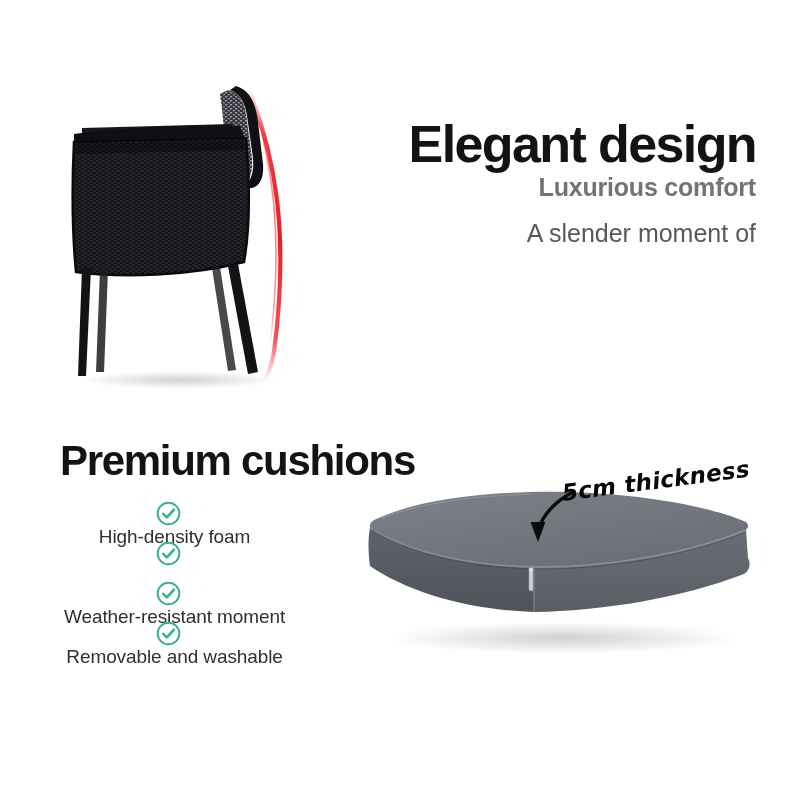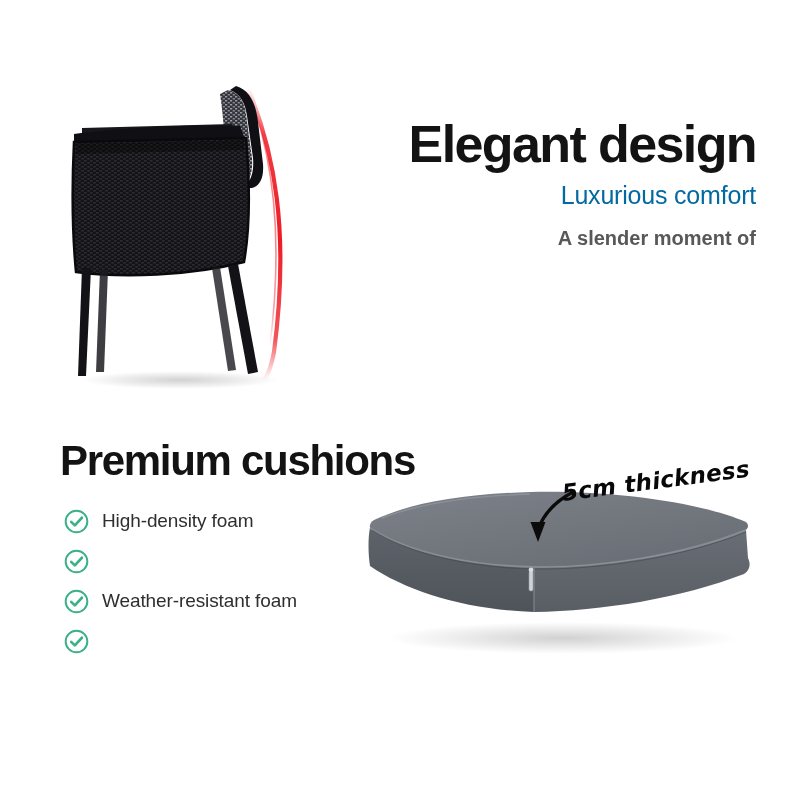--- a/index.html
+++ b/index.html
@@ -43,30 +43,30 @@
     font-size: 52px;
     font-weight: bold;
     letter-spacing: -1.6px;
     color: #131313;
     line-height: 1.02;
     white-space: nowrap;
   }
 
   .subhead {
     font-size: 25px;
+    font-weight: bold;
+    color: #737373;
+    letter-spacing: -0.2px;
+    margin-top: 3px;
+    line-height: 1.1;
+  }
+
+  .blurb {
+    font-size: 25px;
     font-weight: normal;
-    color: #0369a1;
-    letter-spacing: -0.2px;
-    margin-top: 11px;
-    line-height: 1.1;
-  }
-
-  .blurb {
-    font-size: 20px;
-    font-weight: bold;
     color: #58585a;
     line-height: 1.42;
     margin-top: 14px;
   }
 
   
   .panel-bottom {
     position: absolute;
     left: 8px; top: 400px;
     width: 800px; height: 400px;
@@ -85,20 +85,21 @@
   .feature-list {
     position: absolute;
     left: 56px; top: 101px;
     list-style: none;
   }
 
   .feature-item {
     display: flex;
     align-items: center;
     height: 40px;
+    flex-direction: column;
   }
 
   .check-icon {
     flex: 0 0 auto;
     width: 25px; height: 25px;
     margin-right: 13px;
     display: block;
   }
 
   .feature-label {
@@ -218,27 +219,28 @@
         <svg class="check-icon" viewBox="0 0 24 24">
           <circle cx="12" cy="12" r="10.4" fill="none" stroke="#3bb089" stroke-width="1.9"></circle>
           <path d="M6.9 12.3 L10.4 15.7 L17.2 8.4" fill="none" stroke="#3bb089" stroke-width="2.5" stroke-linecap="round" stroke-linejoin="round"></path>
         </svg>
       </li>
       <li class="feature-item">
         <svg class="check-icon" viewBox="0 0 24 24">
           <circle cx="12" cy="12" r="10.4" fill="none" stroke="#3bb089" stroke-width="1.9"></circle>
           <path d="M6.9 12.3 L10.4 15.7 L17.2 8.4" fill="none" stroke="#3bb089" stroke-width="2.5" stroke-linecap="round" stroke-linejoin="round"></path>
         </svg>
-        <span class="feature-label">Weather-resistant foam</span>
-      </li>
-      <li class="feature-item">
-        <svg class="check-icon" viewBox="0 0 24 24">
-          <circle cx="12" cy="12" r="10.4" fill="none" stroke="#3bb089" stroke-width="1.9"></circle>
-          <path d="M6.9 12.3 L10.4 15.7 L17.2 8.4" fill="none" stroke="#3bb089" stroke-width="2.5" stroke-linecap="round" stroke-linejoin="round"></path>
-        </svg>
+        <span class="feature-label">Weather-resistant moment</span>
+      </li>
+      <li class="feature-item">
+        <svg class="check-icon" viewBox="0 0 24 24">
+          <circle cx="12" cy="12" r="10.4" fill="none" stroke="#3bb089" stroke-width="1.9"></circle>
+          <path d="M6.9 12.3 L10.4 15.7 L17.2 8.4" fill="none" stroke="#3bb089" stroke-width="2.5" stroke-linecap="round" stroke-linejoin="round"></path>
+        </svg>
+        <span class="feature-label">Removable and washable</span>
       </li>
     </ul>
 
     <div class="cushion-stage">
       <svg width="430" height="260" viewBox="0 0 430 260" aria-hidden="true">
         <defs>
           <linearGradient id="cushTop" x1="0" y1="0" x2="0.75" y2="1">
             <stop offset="0%" stop-color="#7d818a"></stop>
             <stop offset="45%" stop-color="#74787f"></stop>
             <stop offset="100%" stop-color="#696d75"></stop>

